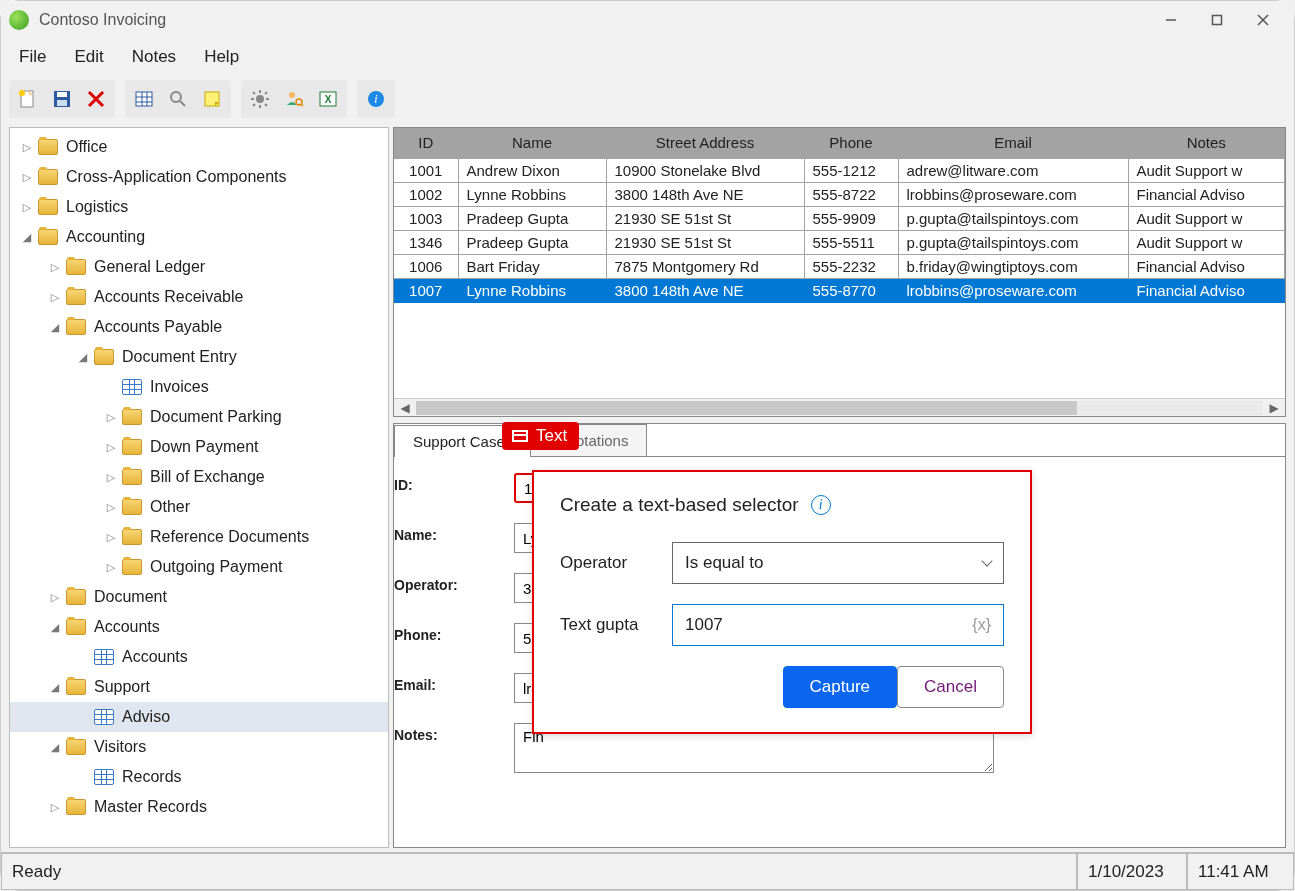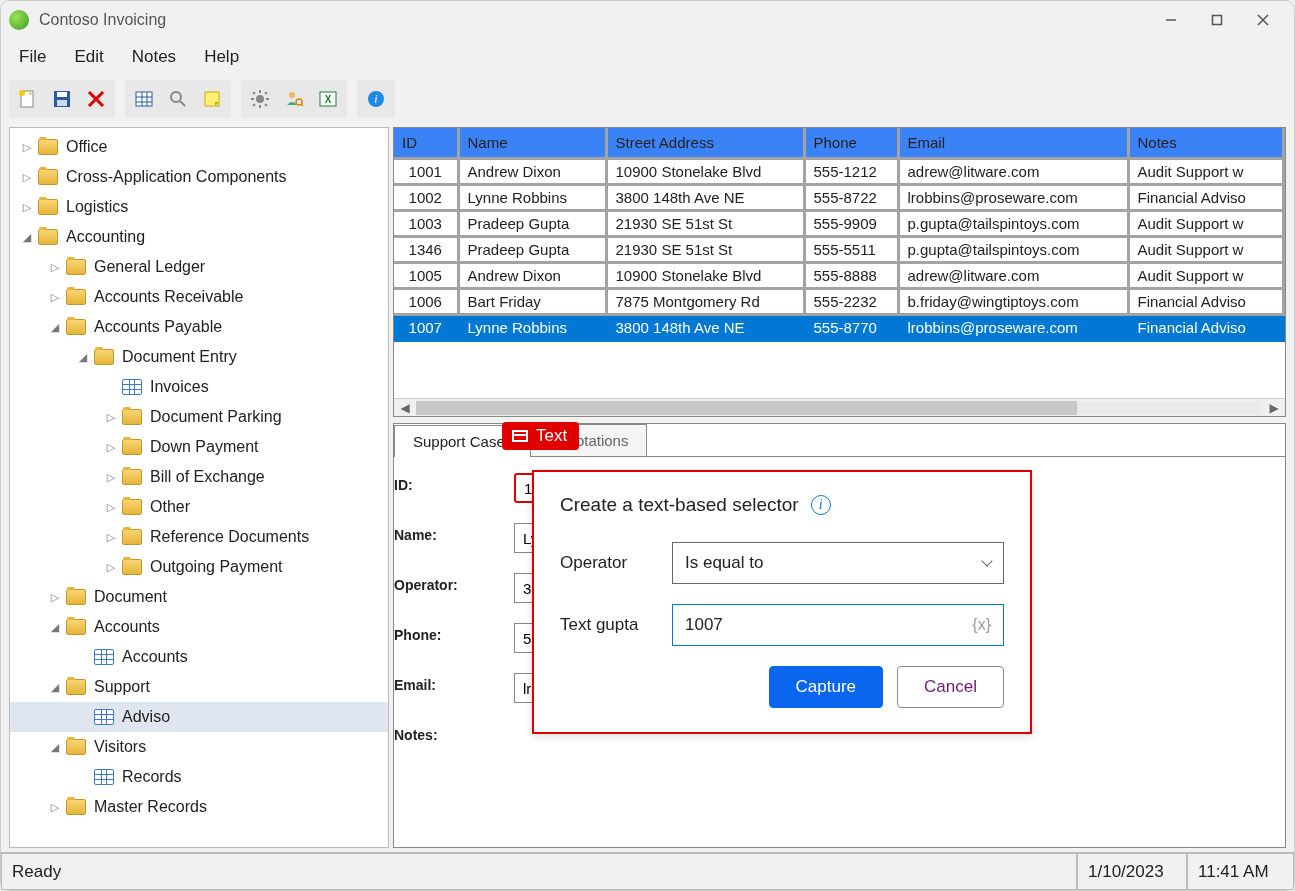--- a/index.html
+++ b/index.html
@@ -1,18 +1,18 @@
 <!DOCTYPE html>
 <html><head>
 <meta charset="utf-8">
 <style>
   * { box-sizing: border-box; margin: 0; padding: 0; }
   html, body { width: 1295px; height: 891px; font-family: "Segoe UI", Arial, sans-serif; font-size: 14px; color: #222; background: #f0f0f0; overflow: hidden; }
 
-  .window { width: 1295px; height: 891px; background: #f1f1f1; border: 1px solid #ccc; border-radius: 10px; display: flex; flex-direction: column; }
+  .window { width: 1295px; height: 891px; background: #f1f1f1; border: 1px solid #ccc; border-radius: 20px; display: flex; flex-direction: column; }
 
   
   .titlebar { height: 38px; display: flex; align-items: center; padding: 0 8px; background: #f1f1f1; border-radius: 10px 10px 0 0; }
   .titlebar .app-icon { width: 20px; height: 20px; border-radius: 50%; background: radial-gradient(circle at 35% 35%, #9be25a, #3a9c1f); margin-right: 10px; }
   .titlebar .title { font-size: 16px; color: #555; flex: 1; }
   .winbtn { width: 46px; height: 32px; display: flex; align-items: center; justify-content: center; color: #555; font-size: 14px; }
   .winbtn svg { stroke: #555; fill: none; }
 
   
   .menubar { height: 36px; display: flex; align-items: center; padding: 0 8px; gap: 8px; font-size: 17px; color: #222; }
@@ -42,22 +42,22 @@
       linear-gradient(#3d7ac7,#3d7ac7) 0 66%/100% 1px no-repeat,
       linear-gradient(#3d7ac7,#3d7ac7) 33% 0/1px 100% no-repeat,
       linear-gradient(#3d7ac7,#3d7ac7) 66% 0/1px 100% no-repeat;
   }
 
   
   .right { flex: 1; display: flex; flex-direction: column; min-width: 0; }
 
   .grid-wrap { border: 1px solid #888; background: #fff; display: flex; flex-direction: column; height: 290px; }
   table.grid { border-collapse: collapse; width: 100%; font-size: 15px; table-layout: fixed;}
-  table.grid th, table.grid td { border: 3px solid #a3a3a3; padding: 3px 8px; text-align: left; overflow: hidden; white-space: nowrap; text-overflow: clip;}
-  table.grid th { background: #3b82f6; font-weight: 400; height: 30px; border-top: none;}
+  table.grid th, table.grid td { border: 1px solid #a3a3a3; padding: 3px 8px; text-align: left; overflow: hidden; white-space: nowrap; text-overflow: clip;}
+  table.grid th { background: #a3a3a3; font-weight: 400; height: 30px; border-top: none; text-align: center;}
   table.grid th:first-child, table.grid td:first-child { border-left: none; }
   table.grid tbody tr.selected td { background: #0078d4; color: #fff; border-color:#0078d4;}
   table.grid td.idcell { text-align: center; }
   .grid-body { flex:1; overflow: hidden;}
   .h-scroll { height: 18px; background: #f0f0f0; border-top:1px solid #ccc; display:flex; align-items:center; padding:0 4px; gap:4px;}
   .h-scroll .arrow { width:14px; height:14px; display:flex; align-items:center; justify-content:center; color:#666; font-size:12px;}
   .h-scroll .track { flex:1; height:14px; background:#eaeaea; position:relative;}
   .h-scroll .thumb { position:absolute; left:0; top:0; height:100%; width:78%; background:#c8c8c8;}
 
   
@@ -79,21 +79,21 @@
 
   
   .popup { position:absolute; top:46px; left:138px; width:500px; background:#fff; border:2px solid #e00000; padding:22px 26px 24px 26px; z-index:4; box-shadow:0 2px 8px rgba(0,0,0,.15);}
   .popup h3 { font-size:19px; font-weight:400; display:flex; align-items:center; gap:12px; margin-bottom:26px;}
   .info-icon { width:20px; height:20px; border:1.5px solid #0078d4; border-radius:50%; display:inline-flex; align-items:center; justify-content:center; color:#0078d4; font-style:italic; font-family:Georgia,serif; font-size:14px;}
   .popup-row { display:flex; align-items:center; margin-bottom:20px; gap:16px;}
   .popup-label { font-size:17px; width:96px;}
   .popup-select { flex:1; height:42px; border:1px solid #666; padding:0 12px; display:flex; align-items:center; justify-content:space-between; font-size:17px; background:#fff;}
   .popup-input { flex:1; height:42px; border:1.5px solid #0078d4; padding:0 12px; display:flex; align-items:center; justify-content:space-between; font-size:17px; background:#fff;}
   .popup-input .var { color:#999; font-size:16px;}
-  .popup-actions { display:flex; justify-content:flex-end; gap:14px; margin-top:10px;}
+  .popup-actions { display:flex; justify-content:flex-end; margin-top:10px;}
   .btn { height:42px; padding:0 26px; font-size:17px; border-radius:4px; display:flex; align-items:center; justify-content:center;}
   .btn-primary { background:#0b66ef; color:#fff; border:1px solid #0b66ef;}
   .btn-default { background:#fff; color:#701a75; border:1px solid #888;}
 
   
   .statusbar { height:38px; display:flex; align-items:stretch; border-top:1px solid #bbb; background:#f1f1f1; font-size:17px;}
   .statusbar .cell { border:1px solid #bbb; display:flex; align-items:center; padding:0 10px;}
   .statusbar .cell.ready { flex:1;}
 
   .chevron { display:inline-block; width:8px; height:8px; border-right:1.5px solid #666; border-bottom:1.5px solid #666; transform: rotate(-45deg);}
@@ -394,28 +394,20 @@
                 </tr>
                 <tr>
                   <td class="idcell">1346</td>
                   <td>Pradeep Gupta</td>
                   <td>21930 SE 51st St</td>
                   <td>555-5511</td>
                   <td>p.gupta@tailspintoys.com</td>
                   <td>Audit Support w</td>
                 </tr>
                 <tr>
-                  <td class="idcell">1005</td>
-                  <td>Andrew Dixon</td>
-                  <td>10900 Stonelake Blvd</td>
-                  <td>555-8888</td>
-                  <td>adrew@litware.com</td>
-                  <td>Audit Support w</td>
-                </tr>
-                <tr>
                   <td class="idcell">1006</td>
                   <td>Bart Friday</td>
                   <td>7875 Montgomery Rd</td>
                   <td>555-2232</td>
                   <td>b.friday@wingtiptoys.com</td>
                   <td>Financial Adviso</td>
                 </tr>
                 <tr class="selected">
                   <td class="idcell">1007</td>
                   <td>Lynne Robbins</td>
@@ -463,20 +455,21 @@
           <div class="form-row">
             <div class="form-label">Phone:</div>
             <input class="form-input" value="55" style="">
           </div>
           <div class="form-row">
             <div class="form-label">Email:</div>
             <input class="form-input" value="lro" style="">
           </div>
           <div class="form-row">
             <div class="form-label">Notes:</div>
+            <textarea class="form-textarea" style="">Fin</textarea>
           </div>
         </div>
 
         <div class="popup">
           <h3>
             <span>Create a text-based selector</span>
             <span class="info-icon">i</span>
           </h3>
           <div class="popup-row">
             <div class="popup-label">Operator</div>

